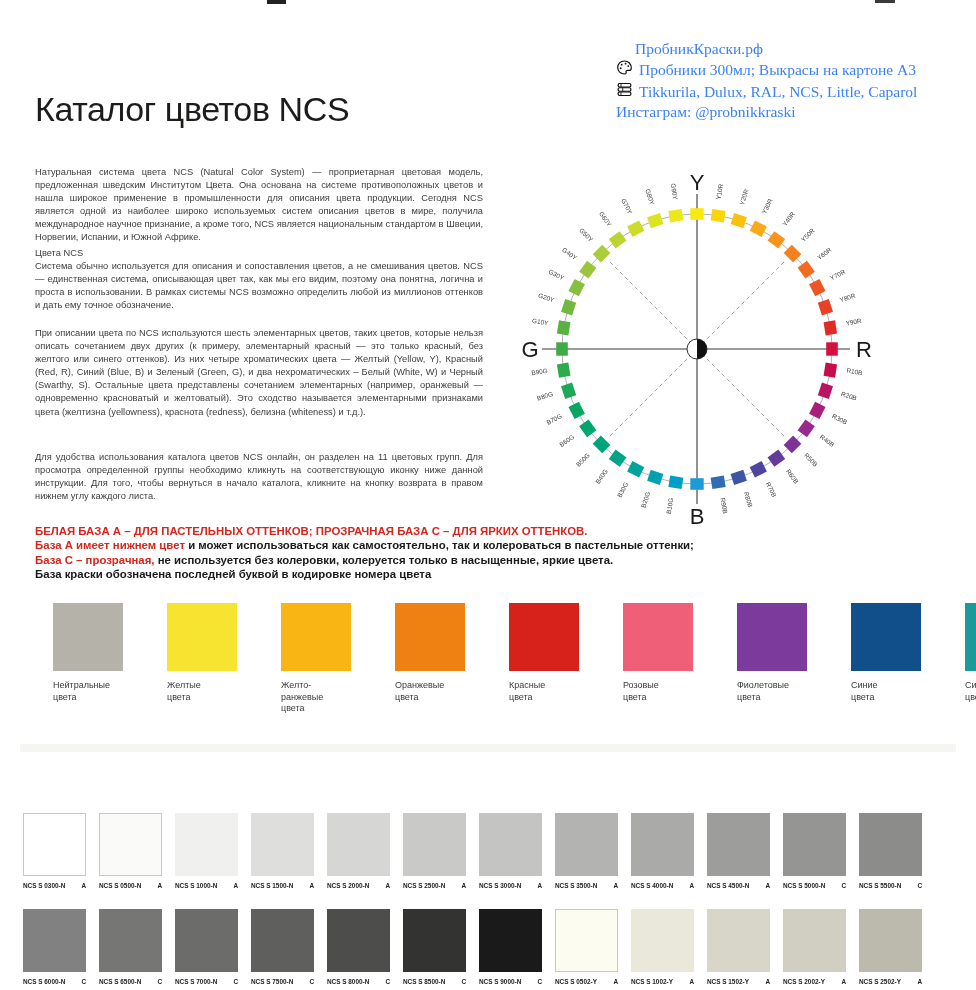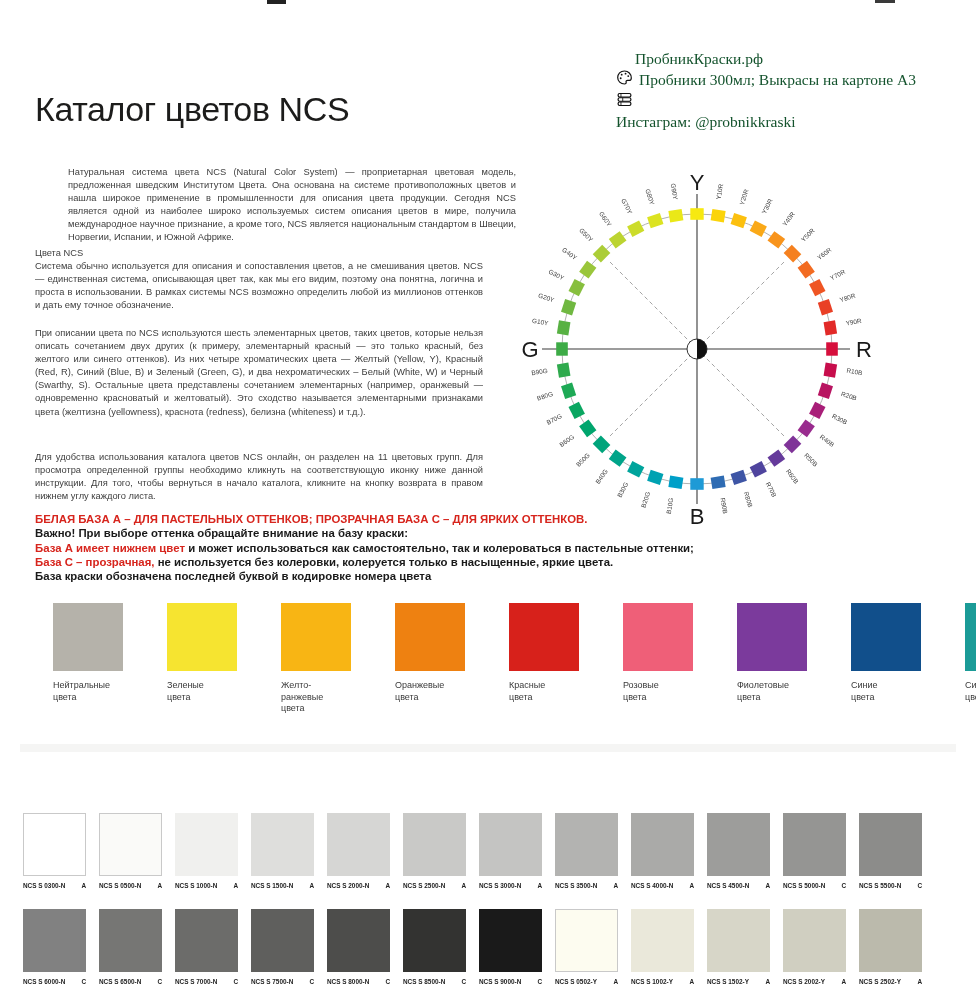--- a/index.html
+++ b/index.html
@@ -1,29 +1,29 @@
 <!DOCTYPE html>
 <html><head>
 <meta charset="utf-8">
 <style>
   html,body{margin:0;padding:0;}
   body{width:976px;height:990px;background:#ffffff;font-family:"Liberation Sans",sans-serif;position:relative;overflow:hidden;color:#3c3c3c;}
   .abs{position:absolute;}
   
   .artifact{position:absolute;background:#222;}
   
-  #contact{left:616px;top:50px;width:360px;font-family:"Liberation Serif",serif;font-size:15.5px;color:#14532d;line-height:18px;}
+  #contact{left:616px;top:40px;width:360px;font-family:"Liberation Serif",serif;font-size:15.5px;color:#3b82f6;line-height:18px;}
   #contact .line{display:flex;align-items:center;gap:6px;margin-bottom:1px;white-space:nowrap;}
   #contact .site{padding-left:19px;}
   #contact svg{flex:0 0 auto;}
   
   #title{left:35px;top:90px;font-size:34px;color:#1c1c1b;letter-spacing:-0.4px;font-weight:500;}
   
   .para{position:absolute;left:35px;width:448px;font-size:9.3px;line-height:13.1px;text-align:justify;color:#3d3d3d;}
-  #p1{top:166px;margin-left:33px;}
+  #p1{top:166px;}
   #colors-heading{position:absolute;left:35px;top:248px;font-size:9.3px;color:#3d3d3d;}
   #p2{top:260px;}
   #p3{top:327px;}
   #p4{top:451px;}
   
   #wheel-svg{position:absolute;left:500px;top:158px;width:392px;height:392px;}
   
   #base-info{left:35px;top:512px;width:740px;font-size:11.4px;font-weight:bold;line-height:14.3px;color:#1a1a1a;white-space:nowrap;}
   
   #groups{left:22px;top:603px;display:flex;gap:13px;}
@@ -63,20 +63,21 @@
   </div>
   <div class="line">
     <span>
       <svg width="17" height="17" viewBox="0 0 24 24" fill="none" stroke="#111" stroke-width="1.7">
         <rect x="3" y="3.5" width="18" height="5" rx="2"></rect>
         <rect x="3" y="9.5" width="18" height="5" rx="2"></rect>
         <rect x="3" y="15.5" width="18" height="5" rx="2"></rect>
         <path d="M7 3.5 L7 8.5 M9.5 9.5 L9.5 14.5 M7 15.5 L7 20.5" stroke-width="1.2"></path>
       </svg>
     </span>
+    <span>Tikkurila, Dulux, RAL, NCS, Little, Caparol</span>
   </div>
   <div class="line">Инстаграм: @probnikkraski</div>
 </div>
 
 <div id="title" class="abs">Каталог цветов NCS</div>
 
 <div id="p1" class="para">Натуральная система цвета NCS (Natural Color System) — проприетарная цветовая модель, предложенная шведским Институтом Цвета. Она основана на системе противоположных цветов и нашла широкое применение в промышленности для описания цвета продукции. Сегодня NCS является одной из наиболее широко используемых систем описания цветов в мире, получила международное научное признание, а кроме того, NCS является национальным стандартом в Швеции, Норвегии, Испании, и Южной Африке.</div>
 <div id="colors-heading">Цвета NCS</div>
 <div id="p2" class="para">Система обычно используется для описания и сопоставления цветов, а не смешивания цветов. NCS — единственная система, описывающая цвет так, как мы его видим, поэтому она понятна, логична и проста в использовании. В рамках системы NCS возможно определить любой из миллионов оттенков и дать ему точное обозначение.</div>
 <div id="p3" class="para">При описании цвета по NCS используются шесть элементарных цветов, таких цветов, которые нельзя описать сочетанием двух других (к примеру, элементарный красный — это только красный, без желтого или синего оттенков). Из них четыре хроматических цвета — Желтый (Yellow, Y), Красный (Red, R), Синий (Blue, B) и Зеленый (Green, G), и два нехроматических – Белый (White, W) и Черный (Swarthy, S). Остальные цвета представлены сочетанием элементарных (например, оранжевый — одновременно красноватый и желтоватый). Это сходство называется элементарными признаками цвета (желтизна (yellowness), краснота (redness), белизна (whiteness) и т.д.).</div>
@@ -168,39 +169,38 @@
     <text x="0" y="0" font-size="6.4" fill="#3a3a3a" font-family="&quot;Liberation Sans&quot;,sans-serif" text-anchor="end" transform="translate(173.3783957789251 41.859060570134204) rotate(81)">G90Y</text>
     <text x="197" y="31.5" font-size="22" fill="#1a1a1a" text-anchor="middle" font-family="&quot;Liberation Sans&quot;,sans-serif">Y</text>
     <text x="364" y="198.5" font-size="22" fill="#1a1a1a" text-anchor="middle" font-family="&quot;Liberation Sans&quot;,sans-serif">R</text>
     <text x="197.00000000000003" y="365.5" font-size="22" fill="#1a1a1a" text-anchor="middle" font-family="&quot;Liberation Sans&quot;,sans-serif">B</text>
     <text x="30" y="198.50000000000003" font-size="22" fill="#1a1a1a" text-anchor="middle" font-family="&quot;Liberation Sans&quot;,sans-serif">G</text>
     <circle cx="197" cy="191" r="10" fill="#ffffff" stroke="#333" stroke-width="1"></circle>
     <path d="M 197 181 A 10 10 0 0 1 197 201 Z" fill="#111"></path>
   </svg>
 
 <div id="base-info" class="abs">
-  <div class="red" style="color: rgb(215, 37, 29);">БЕЛАЯ БАЗА А – ДЛЯ ПАСТЕЛЬНЫХ ОТТЕНКОВ; ПРОЗРАЧНАЯ БАЗА С – ДЛЯ ЯРКИХ ОТТЕНКОВ.</div>
-  <div>Важно! При выборе оттенка обращайте внимание на базу краски:</div>
+  <div class="red" style="color: rgb(215, 37, 29); margin-top: 12px;">БЕЛАЯ БАЗА А – ДЛЯ ПАСТЕЛЬНЫХ ОТТЕНКОВ; ПРОЗРАЧНАЯ БАЗА С – ДЛЯ ЯРКИХ ОТТЕНКОВ.</div>
   <div><span class="red" style="color: rgb(215, 37, 29);">База А имеет нижнем цвет</span><span> и может использоваться как самостоятельно, так и колероваться в пастельные оттенки;</span></div>
   <div><span class="red" style="color: rgb(215, 37, 29);">База С – прозрачная,</span><span> не используется без колеровки, колеруется только в насыщенные, яркие цвета.</span></div>
   <div>База краски обозначена последней буквой в кодировке номера цвета</div>
 </div>
 
 <div id="groups" class="abs">
     <div class="group">
       <div class="gsq" style="background: rgb(181, 178, 170);"></div>
       <div class="glabel">
         <div>Нейтральные</div>
         <div>цвета</div>
       </div>
     </div>
     <div class="group">
       <div class="gsq" style="background: rgb(246, 228, 48);"></div>
       <div class="glabel">
-        <div>Зеленые</div>
+        <div>Желтые</div>
         <div>цвета</div>
       </div>
     </div>
     <div class="group">
       <div class="gsq" style="background: rgb(248, 181, 20);"></div>
       <div class="glabel">
         <div>Желто-ранжевые</div>
         <div>цвета</div>
       </div>
     </div>

